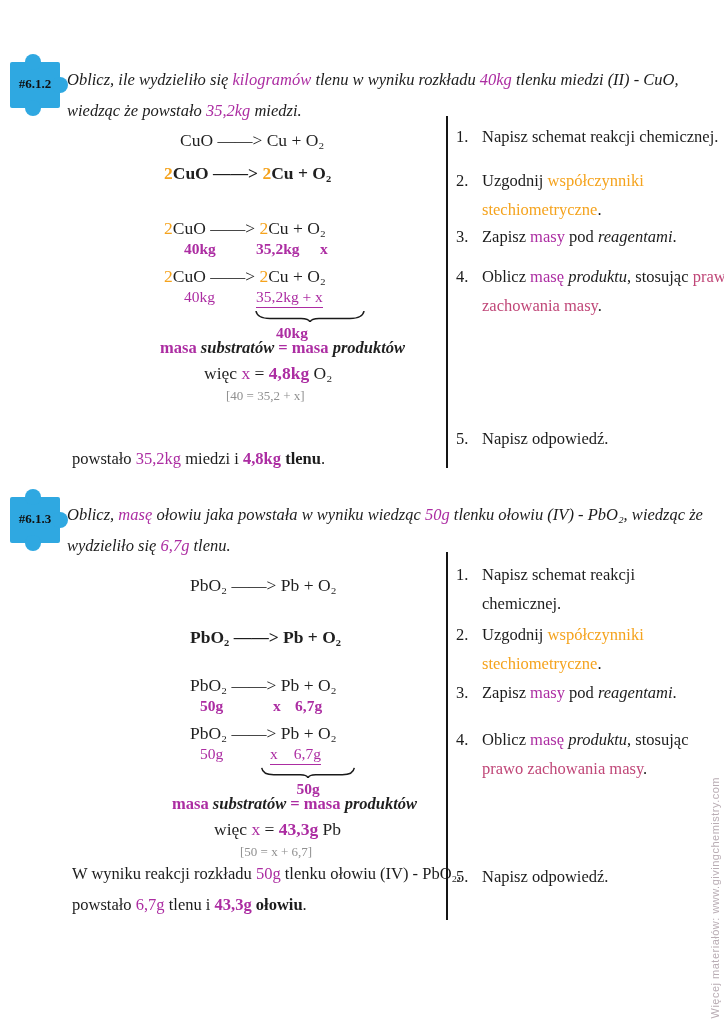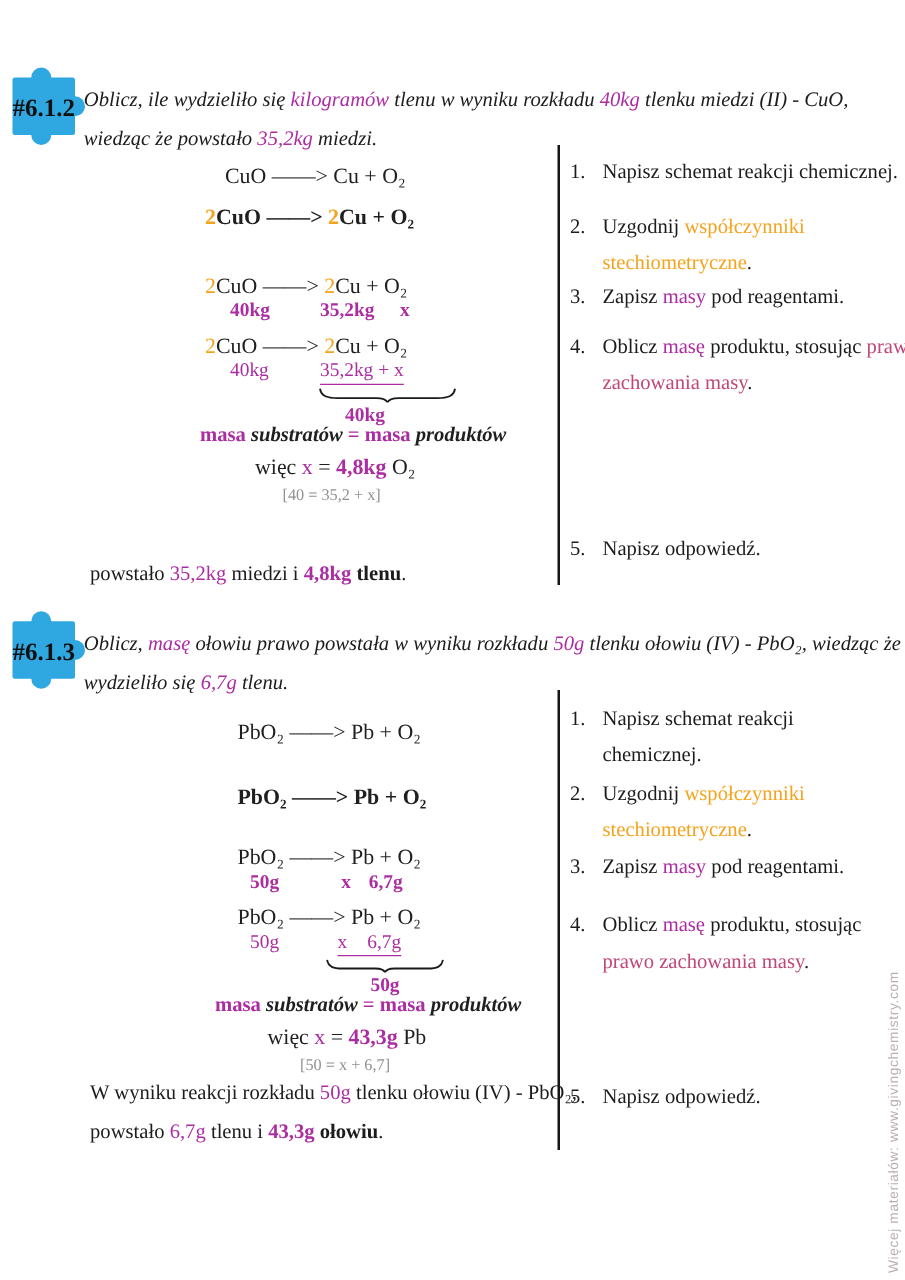--- a/index.html
+++ b/index.html
@@ -19,31 +19,31 @@
   .giving{font-size:27px;color:var(--lblue);letter-spacing:.5px;margin-top:8px}
   .chem{font-size:27px;color:var(--navy);letter-spacing:.5px;margin-top:-12px}
 
   
   .puzzle{position:absolute;width:50px;height:46px;background:var(--blue);border-radius:2px}
   .knob{position:absolute;width:16px;height:16px;border-radius:50%;background:var(--blue)}
   .knob.t{left:15px;top:-8px}
   .knob.r{right:-8px;top:15px}
   .knob.b{left:15px;bottom:-8px}
   .plabel{position:absolute;left:0;top:14px;width:100%;text-align:center;
-          font-weight:bold;font-size:20px;color:#101010}
+          font-weight:bold;font-size:13px;color:#101010}
 
   
   .st{position:absolute;font-style:italic;font-size:16.5px;white-space:nowrap;color:#1c1c1c}
 
   
   .eq{position:absolute;white-space:nowrap;font-size:17.5px;color:#1f1f1f}
   .mc{position:absolute;white-space:nowrap;font-size:15.5px}
   .b{font-weight:bold}
   .bi{font-weight:bold;font-style:italic}
-  .i{}
+  .i{font-style:italic}
   .mag{color:var(--mag)}
   .magb{color:var(--mag);font-weight:bold}
   .org{color:var(--org)}
   .rose{color:var(--rose)}
   .gray{color:var(--gray);font-size:13px}
   .ul{border-bottom:1.4px solid var(--mag);padding-bottom:1px}
   .ulgroup{display:inline-flex;gap:16px;border-bottom:1.4px solid var(--mag);padding-bottom:1px;color:var(--mag)}
   .sum{text-align:center}
 
   
@@ -123,21 +123,21 @@
 
   <div class="concl" style="left:72px;top:443px"><span>powstało </span><span class="mag">35,2kg</span><span> miedzi i </span><span class="magb">4,8kg</span><span> </span><span class="b">tlenu</span><span>.</span></div>
 
   <div class="puzzle" style="left:10px;top:497px">
     <span class="knob t"></span>
     <span class="knob r"></span>
     <span class="knob b"></span>
     <span class="plabel">#6.1.3</span>
   </div>
 
-  <div class="st" style="left:67px;top:505px"><span>Oblicz, </span><span class="mag">masę</span><span> ołowiu prawo powstała w wyniku rozkładu </span><span class="mag">50g</span><span> tlenku ołowiu (IV) - PbO₂, wiedząc że</span></div>
+  <div class="st" style="left:67px;top:505px"><span>Oblicz, </span><span class="mag">masę</span><span> ołowiu jaka powstała w wyniku wiedząc </span><span class="mag">50g</span><span> tlenku ołowiu (IV) - PbO₂, wiedząc że</span></div>
   <div class="st" style="left:67px;top:536px"><span>wydzieliło się </span><span class="mag">6,7g</span><span> tlenu.</span></div>
 
   <div class="abs" style="left:152px;top:572px;width:320px;height:300px">
     <div class="eq" style="left:38px;top:3px"><span>PbO₂ ——&gt; Pb + O₂</span></div>
     <div class="eq b" style="left:38px;top:55px"><span>PbO₂ ——&gt; Pb + O₂</span></div>
 
     <div class="eq" style="left:38px;top:103px"><span>PbO₂ ——&gt; Pb + O₂</span></div>
     <div class="mc magb" style="left:48px;top:125px">50g</div>
     <div class="mc magb" style="left:121px;top:125px">x</div>
     <div class="mc magb" style="left:143px;top:125px">6,7g</div>

